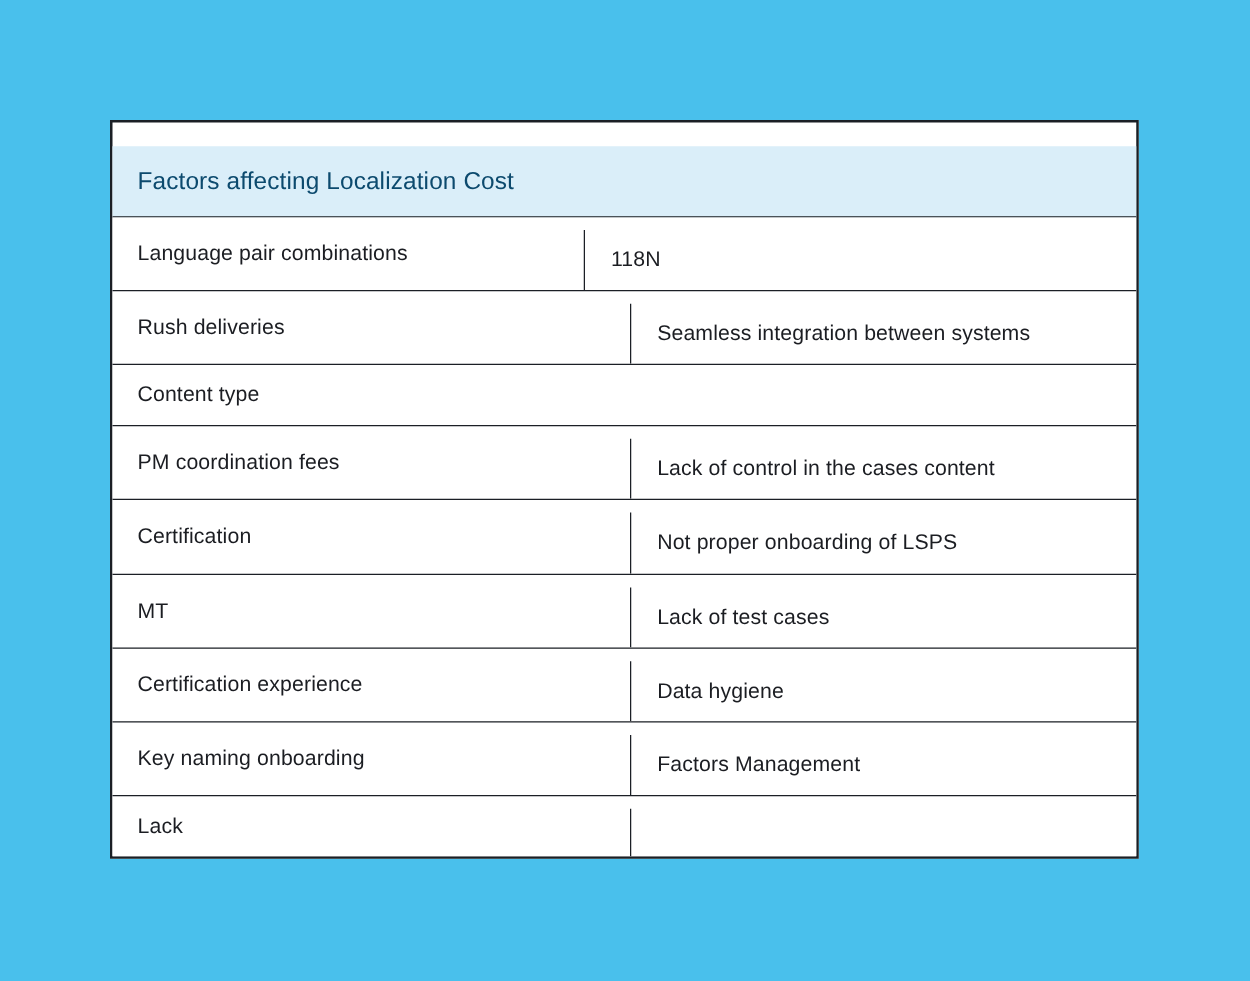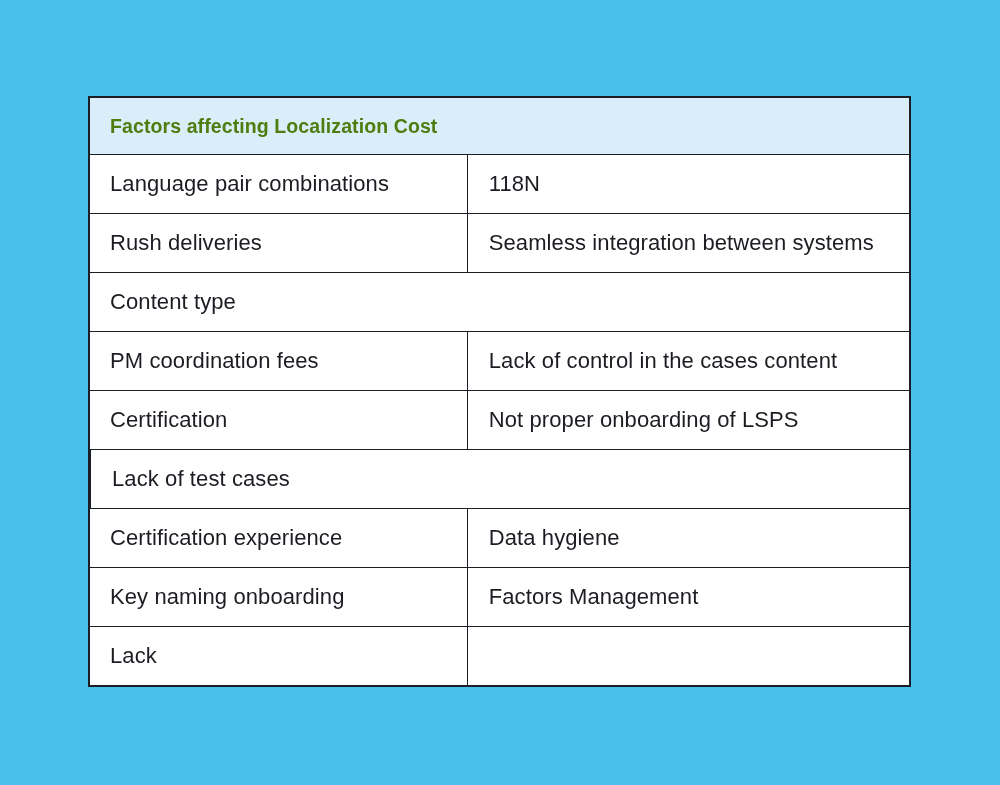--- a/index.html
+++ b/index.html
@@ -34,50 +34,53 @@
   .t-header {
     box-sizing: border-box;
     height: 57px;
     flex: 0 0 57px;
     background: #daeef9;
     border-bottom: 1.5px solid #1b1f25;
     display: flex;
     align-items: center;
     padding: 0 20px;
     font-size: 19.5px;
-    font-weight: bold;
-    color: #4d7c0f;
+    font-weight: normal;
+    color: #0c4a6e;
     letter-spacing: 0.1px;
+    margin-top: 19px;
   }
   .t-row {
     flex: 1 1 auto;
     display: flex;
     box-sizing: border-box;
     background: #ffffff;
   }
   .t-row + .t-row {
     border-top: 1.5px solid #1b1f25;
+    gap: 37px;
   }
   .cell {
     box-sizing: border-box;
     display: flex;
     align-items: center;
-    font-size: 22px;
+    font-size: 17px;
     color: #1b1d22;
     letter-spacing: 0.1px;
   }
   .cell.left {
     width: 46%;
     flex: 0 0 46%;
     padding: 0 14px 0 20px;
   }
   .cell.right {
     flex: 1 1 auto;
     border-left: 1.5px solid #1b1f25;
     padding: 0 14px 0 21px;
+    margin-top: 10px;
   }
 </style>
 </head>
 <body>
 
 <div class="canvas">
   <div class="info-table">
 
     <div class="t-header">Factors affecting Localization Cost</div>
 
@@ -99,20 +102,21 @@
       <div class="cell left">PM coordination fees</div>
       <div class="cell right">Lack of control in the cases content</div>
     </div>
 
     <div class="t-row">
       <div class="cell left">Certification</div>
       <div class="cell right">Not proper onboarding of LSPS</div>
     </div>
 
     <div class="t-row">
+      <div class="cell left">MT</div>
       <div class="cell right">Lack of test cases</div>
     </div>
 
     <div class="t-row">
       <div class="cell left">Certification experience</div>
       <div class="cell right">Data hygiene</div>
     </div>
 
     <div class="t-row">
       <div class="cell left">Key naming onboarding</div>

